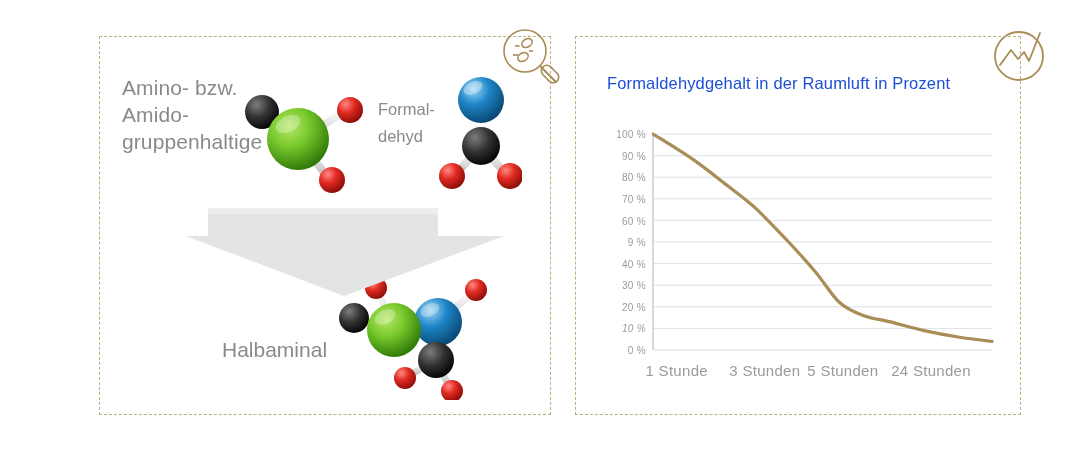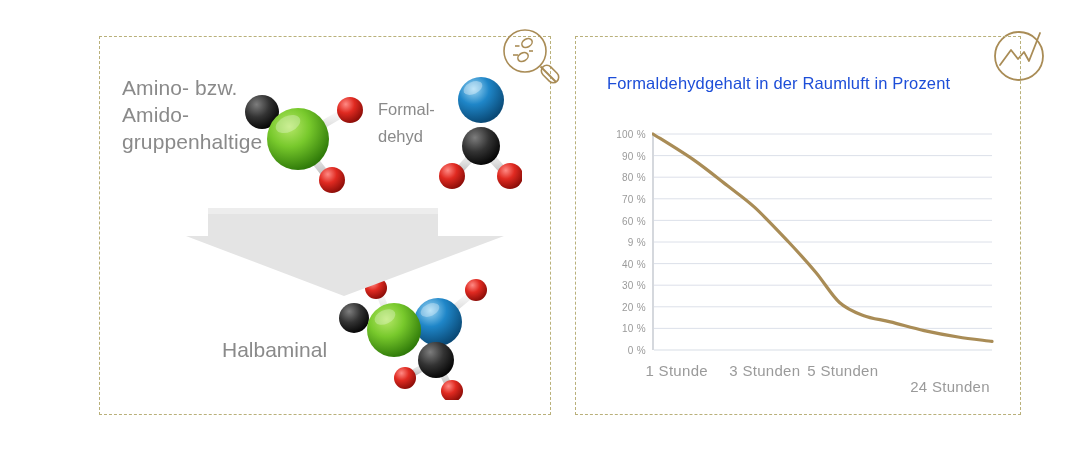--- a/index.html
+++ b/index.html
@@ -252,21 +252,21 @@
   <div id="y-axis-labels">
       <div class="y-tick" style="top: 10px;">100 %</div>
       <div class="y-tick" style="top: 31.6px;">90 %</div>
       <div class="y-tick" style="top: 53.2px;">80 %</div>
       <div class="y-tick" style="top: 74.8px;">70 %</div>
       <div class="y-tick" style="top: 97px;">60 %</div>
       <div class="y-tick" style="top: 118px;">9 %</div>
       <div class="y-tick" style="top: 140px;">40 %</div>
       <div class="y-tick" style="top: 161.2px;">30 %</div>
       <div class="y-tick" style="top: 182.8px;">20 %</div>
-      <div class="y-tick" style="top: 204.4px;">10 %</div>
+      <div class="y-tick" style="top: 204.4px; font-style: italic;">10 %</div>
       <div class="y-tick" style="top: 226px;">0 %</div>
     </div>
   <svg id="plot" viewBox="0 0 348 260" preserveAspectRatio="none">
     <g id="gridlines">
         <line x1="2" x2="340" y1="10" y2="10" stroke="#d8dde6" stroke-width="0.9"></line>
         <line x1="2" x2="340" y1="31.6" y2="31.6" stroke="#d8dde6" stroke-width="0.9"></line>
         <line x1="2" x2="340" y1="53.2" y2="53.2" stroke="#d8dde6" stroke-width="0.9"></line>
         <line x1="2" x2="340" y1="74.8" y2="74.8" stroke="#d8dde6" stroke-width="0.9"></line>
         <line x1="2" x2="340" y1="96.4" y2="96.4" stroke="#d8dde6" stroke-width="0.9"></line>
         <line x1="2" x2="340" y1="118" y2="118" stroke="#d8dde6" stroke-width="0.9"></line>
@@ -276,15 +276,15 @@
         <line x1="2" x2="340" y1="204.4" y2="204.4" stroke="#d8dde6" stroke-width="0.9"></line>
         <line x1="2" x2="340" y1="226" y2="226" stroke="#d8dde6" stroke-width="1.2"></line>
       </g>
     <line id="y-axis-line" x1="1" y1="10" x2="1" y2="226" stroke="#b9bec7" stroke-width="1.2"></line>
     <path id="series-path" fill="none" stroke="#a98c56" stroke-width="3.2" stroke-linecap="round" stroke-linejoin="round" d="M1.0,10.0 C7.8,14.3 29.3,27.3 41.7,35.9 C54.1,44.6 65.4,53.9 75.6,61.8 C85.8,69.8 92.5,74.1 102.7,83.4 C112.9,92.8 126.4,107.2 136.6,118.0 C146.8,128.8 155.2,138.2 163.7,148.2 C172.2,158.3 179.5,171.3 187.5,178.5 C195.4,185.7 202.7,188.2 211.2,191.4 C219.7,194.7 228.1,195.4 238.3,197.9 C248.5,200.4 260.9,204.0 272.2,206.6 C283.5,209.1 294.8,211.2 306.1,213.0 C317.4,214.8 334.4,216.6 340.0,217.4"></path>
   </svg>
   <div id="x-axis-labels">
       <div class="x-tick" style="left: 76.73px; top: 238px;">1 Stunde</div>
       <div class="x-tick" style="left: 164.87px; top: 238px;">3 Stunden</div>
       <div class="x-tick" style="left: 242.84px; top: 238px;">5 Stunden</div>
-      <div class="x-tick" style="left: 350px; top: 238px; margin-top: 16px;">24 Stunden</div>
+      <div class="x-tick" style="left: 331px; top: 238px;">24 Stunden</div>
     </div>
 </div>
 
 </body></html>

